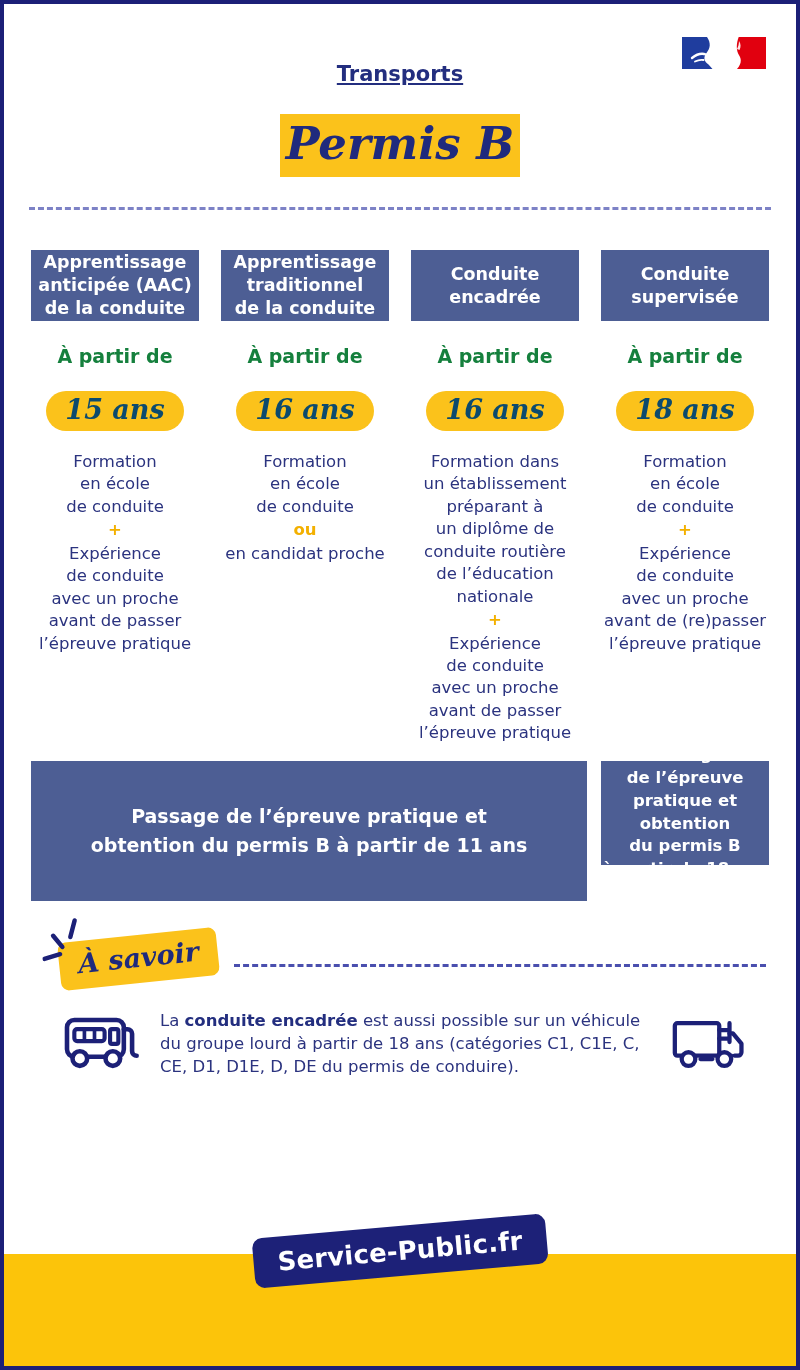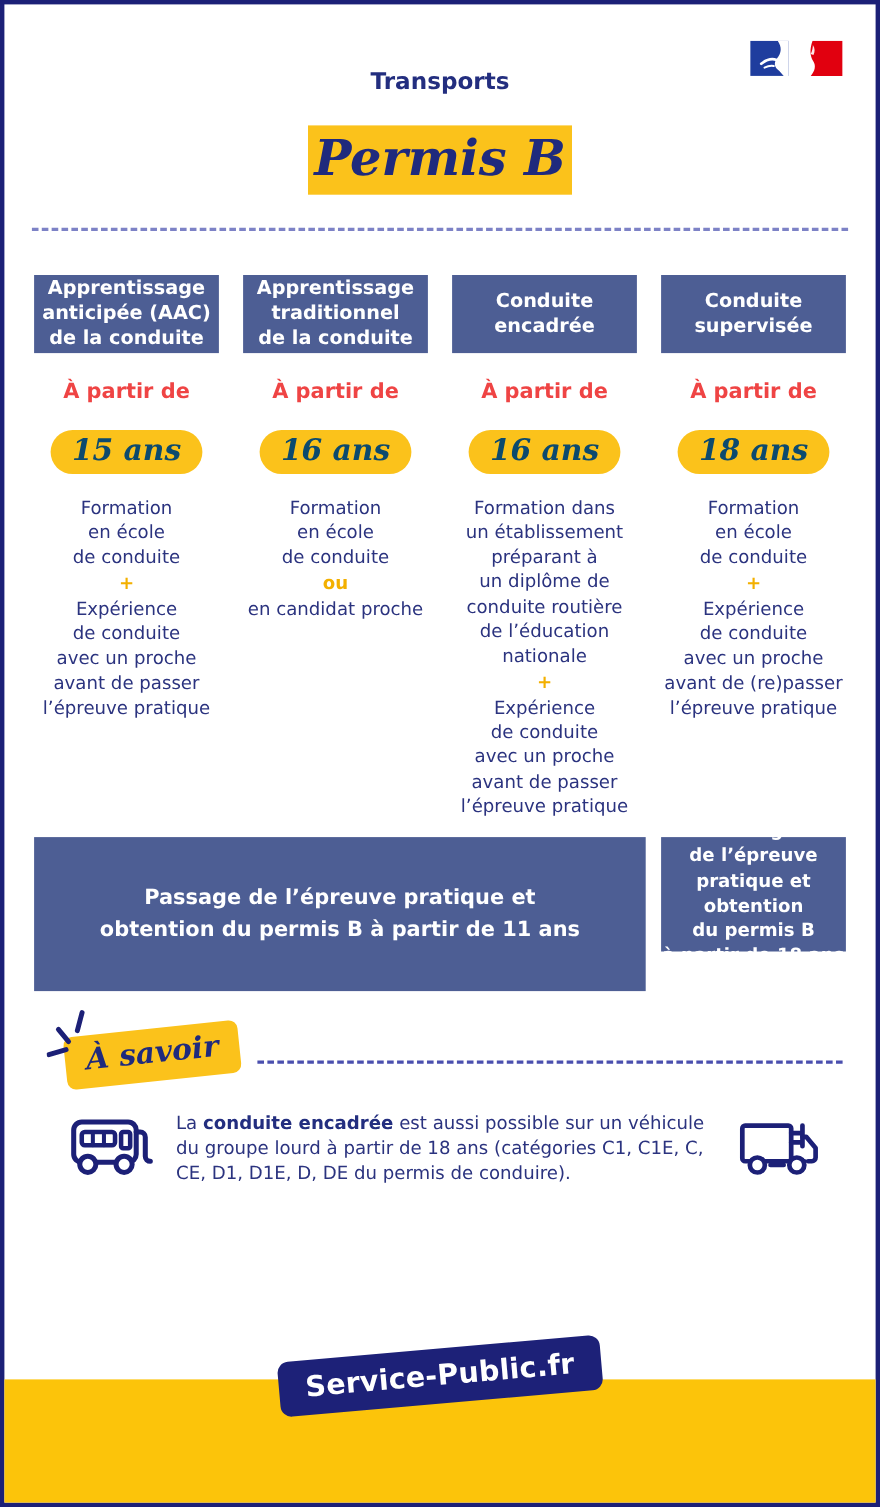--- a/index.html
+++ b/index.html
@@ -3,35 +3,35 @@
 <meta charset="utf-8">
 <style>
   html,body{margin:0;padding:0;}
   body{width:800px;height:1370px;overflow:hidden;background:#fff;
        font-family:"DejaVu Sans","Liberation Sans",sans-serif;}
   .page{position:relative;width:800px;height:1370px;box-sizing:border-box;
         border:4px solid #1c2077;background:#fff;}
 
   
   .brand-logo{position:absolute;top:33px;right:30px;width:84px;height:32px;}
-  .category{margin-top:58px;text-align:center;font-size:21px;font-weight:bold;color:#232e7f;}
+  .category{margin-top:58px;text-align:center;font-size:21px;font-weight:bold;color:#232e7f;text-decoration:underline;}
   .title{margin:34px 20px 0;text-align:center;font-size:41px;font-weight:bold;
          line-height:1.26;color:#232e7f;white-space:pre-line;letter-spacing:-0.5px;}
   .permis-badge{display:table;margin:28px auto 0;background:#fbc21b;color:#1f2a7d;
         font-family:"DejaVu Serif","Liberation Serif",serif;font-style:italic;font-weight:bold;
         font-size:45px;padding:3px 6px 7px;}
   .divider{margin:30px 25px 0;border:none;border-top:3px dashed #7d82c6;}
 
   
   .columns{display:flex;gap:22px;padding:0 27px;margin-top:40px;}
   .column{flex:1;text-align:center;}
   .col-header{background:#4d5e94;color:#ffffff;min-height:71px;display:flex;align-items:center;
         justify-content:center;font-size:17.5px;font-weight:bold;line-height:1.3;
         white-space:pre-line;}
-  .age-label{margin-top:24px;font-size:19px;font-weight:bold;color:#ef4444;}
+  .age-label{margin-top:24px;font-size:19px;font-weight:bold;color:#15803d;}
   .age-pill{display:table;margin:24px auto 0;background:#fbc21b;color:#0c4a6e;border-radius:22px;
         padding:3px 19px 6px;font-family:"DejaVu Serif","Liberation Serif",serif;
         font-style:italic;font-weight:bold;font-size:27px;}
   .col-body{margin-top:20px;font-size:16.5px;line-height:1.36;color:#2b337f;}
   .body-text{white-space:pre-line;}
   .accent{color:#f3b000;font-weight:bold;margin:1px 0;}
 
   
   .passage-row{display:flex;gap:14px;padding:0 27px;margin-top:16px;}
   .passage-wide{width:556px;box-sizing:border-box;background:#4d5e94;color:#fff;height:140px;

